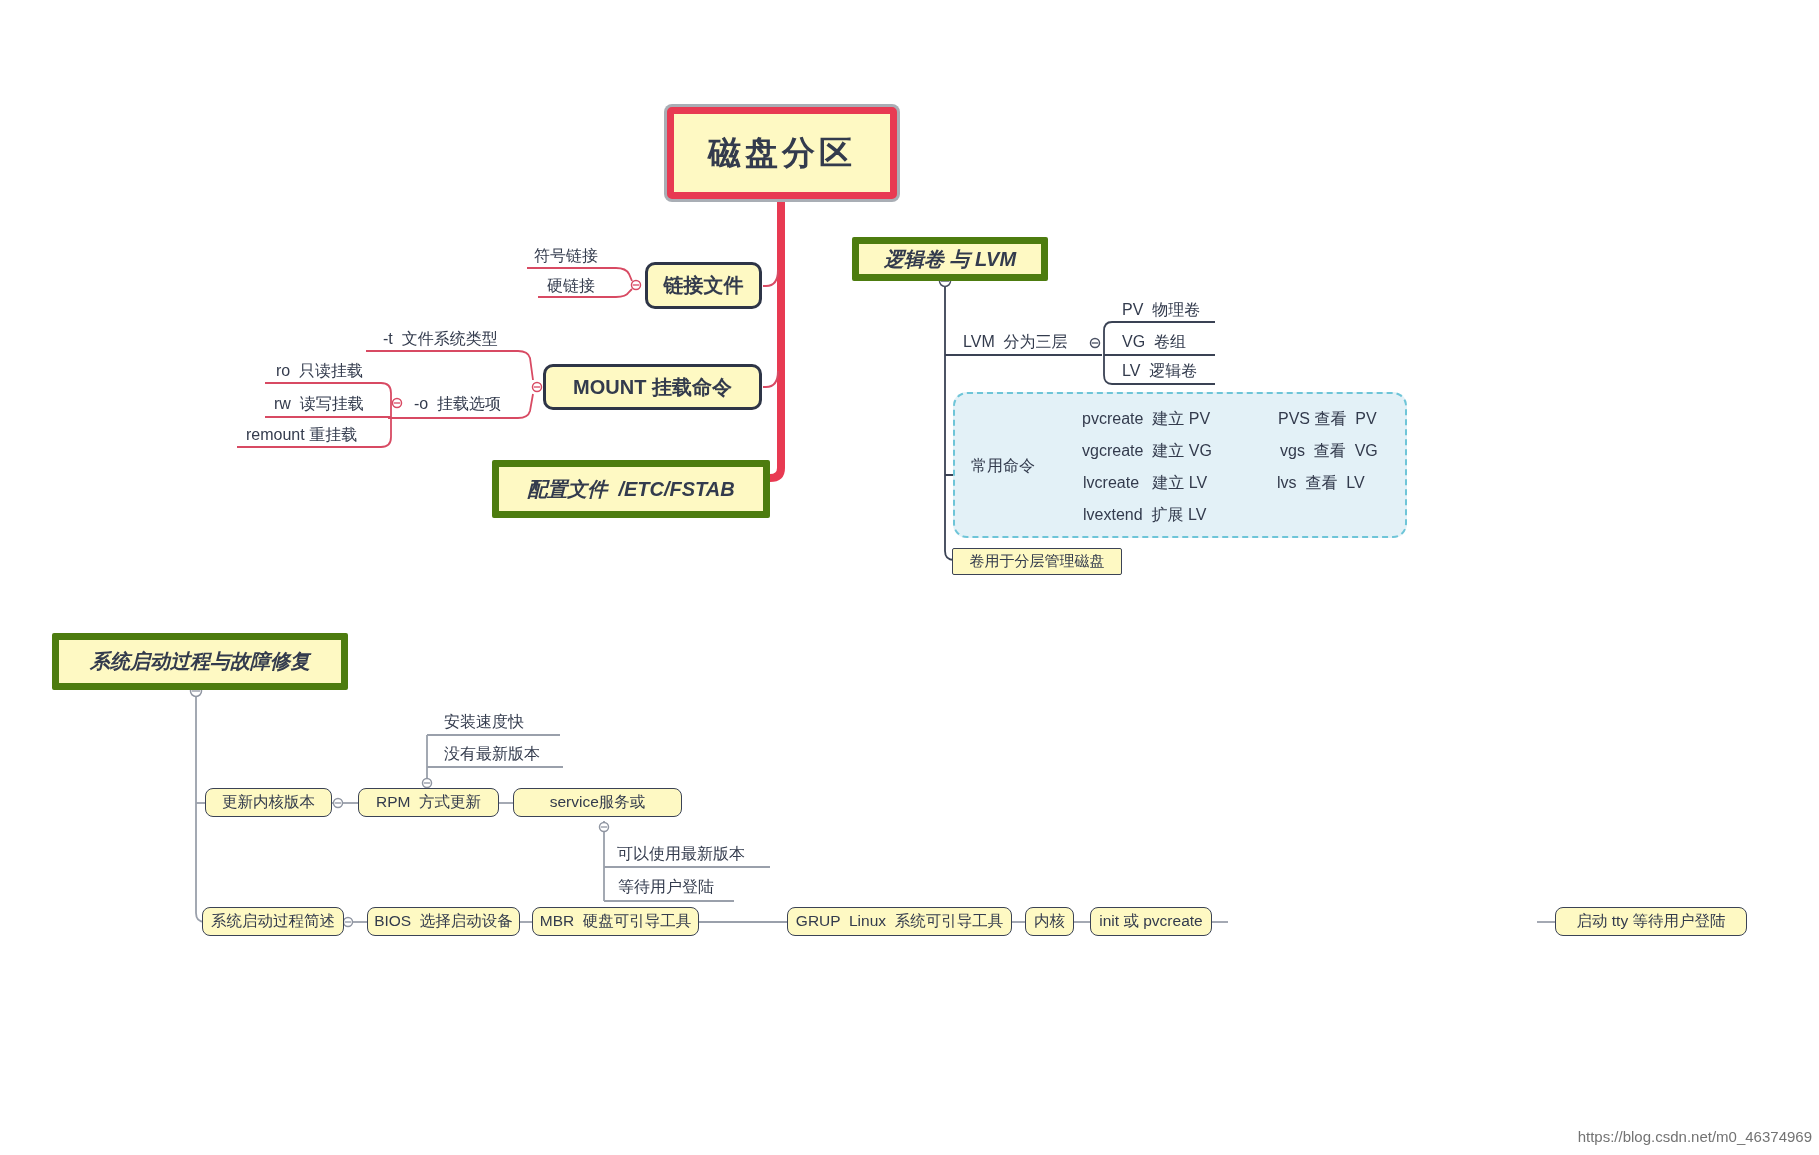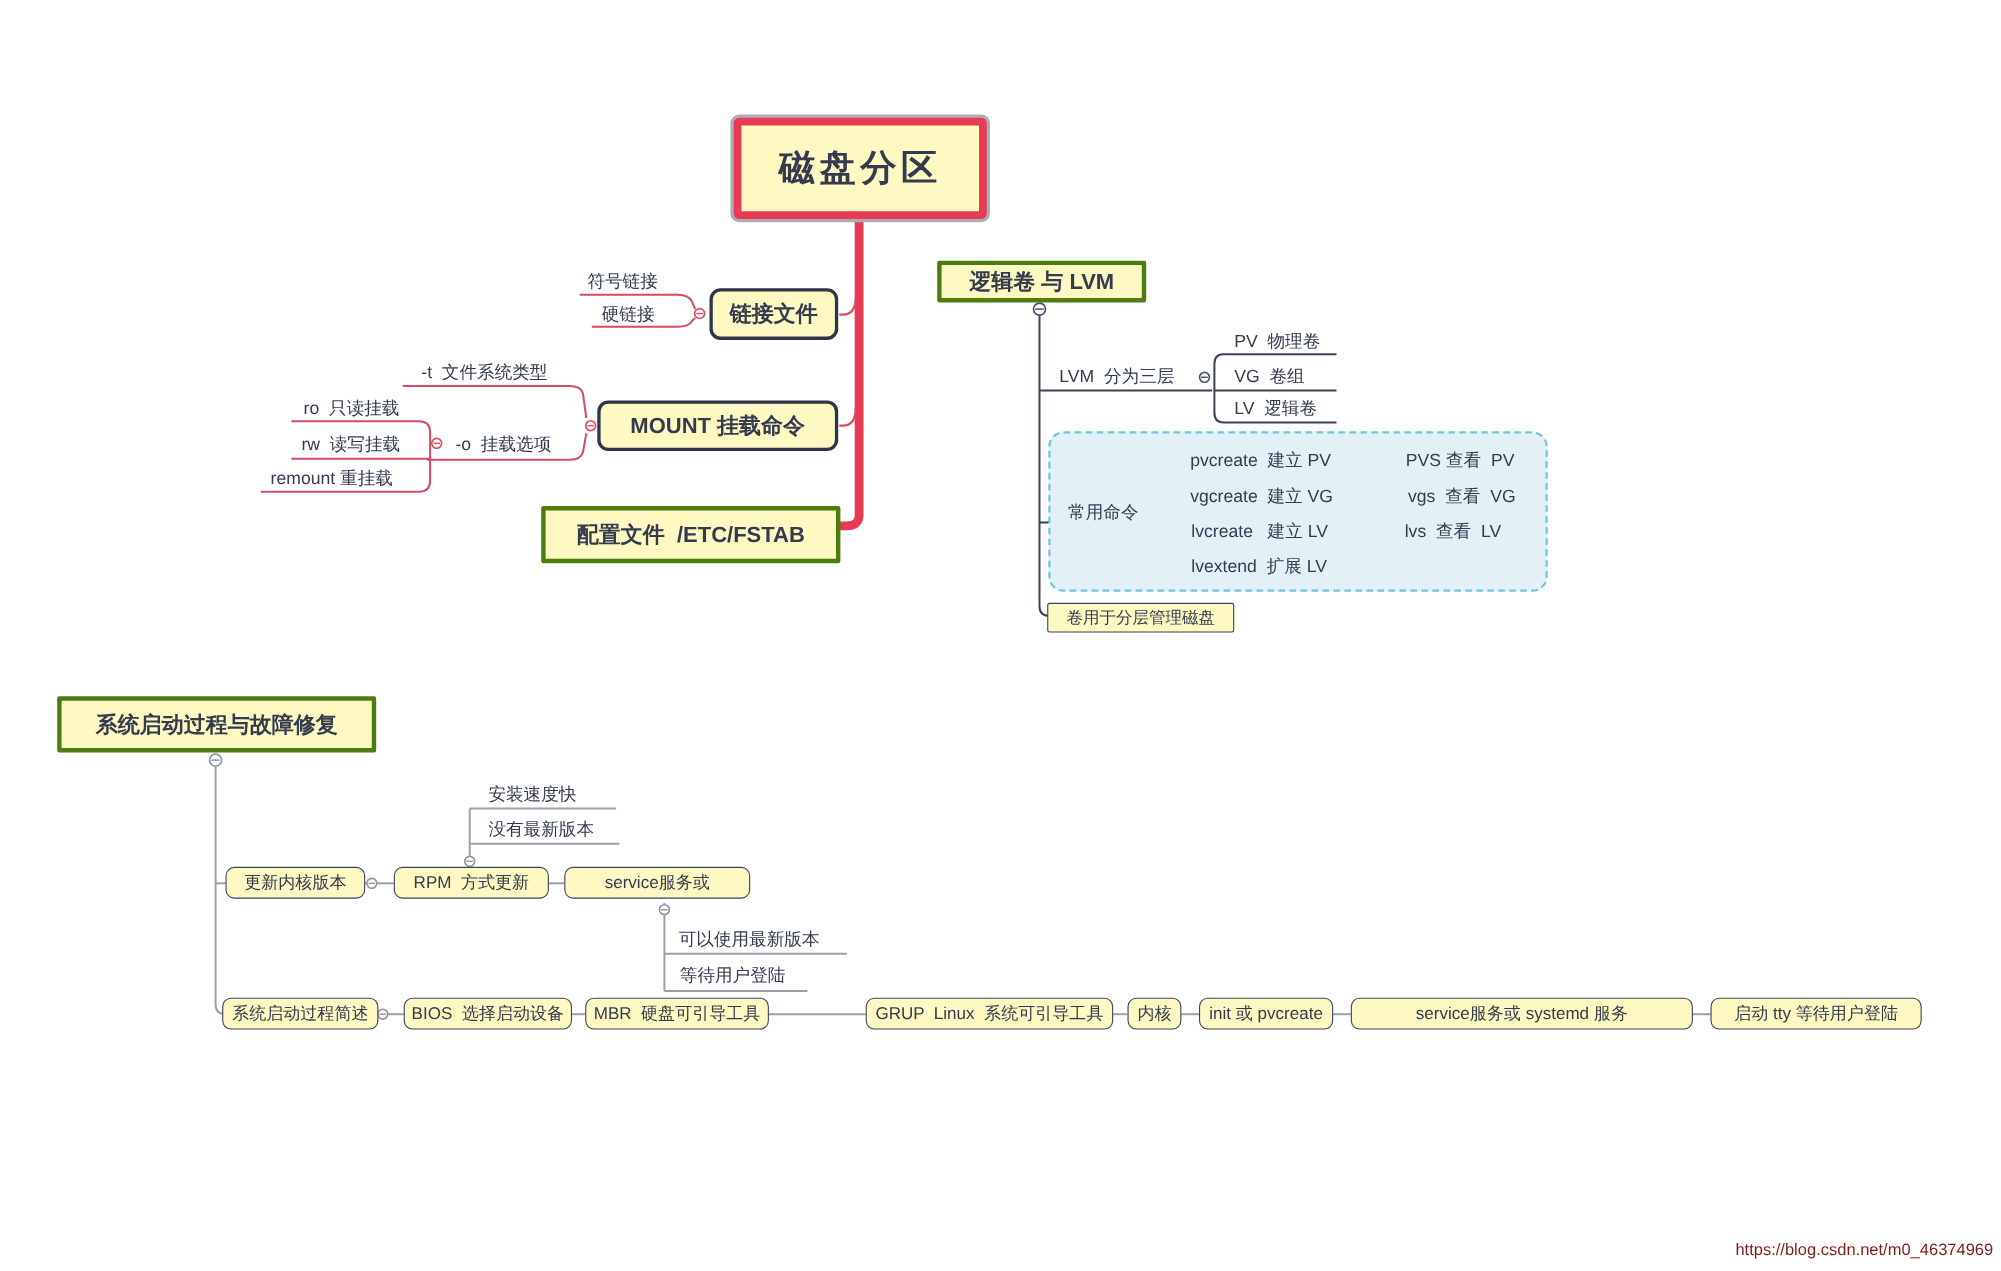--- a/index.html
+++ b/index.html
@@ -3,27 +3,27 @@
 <meta charset="utf-8">
 <style>
   html,body{margin:0;padding:0;background:#fff;}
   .canvas{position:relative;width:1819px;height:1155px;background:#ffffff;overflow:hidden;
           font-family:"Liberation Sans","DejaVu Sans",sans-serif;color:#333b4d;}
   svg.lines{position:absolute;left:0;top:0;width:1819px;height:1155px;}
   .node{position:absolute;display:flex;align-items:center;justify-content:center;
         background:#fef9c3;box-sizing:content-box;white-space:pre;}
   .box-main{border:7px solid #e83a52;box-shadow:0 0 0 3px #a9aeb5;border-radius:5px;
             font-size:33px;font-weight:bold;letter-spacing:4px;color:#333b4d;}
-  .box-l1{border:4px solid #4d7c0f;font-size:20px;font-weight:bold;border-radius:2px;}
+  .box-l1{border:7px solid #4d7c0f;font-size:20px;font-weight:bold;border-radius:2px;font-style:italic;}
   .box-l1r{border:3px solid #2e3547;font-size:20px;font-weight:bold;border-radius:10px;}
   .box-sm{border:1.5px solid #3b4356;border-radius:8px;font-size:15.5px;}
   .box-note{border:1.5px solid #3b4356;border-radius:2px;font-size:15px;}
   .lbl{position:absolute;font-size:16px;white-space:pre;color:#333b4d;}
   .dashed-panel{position:absolute;border:2px dashed #6ec5d8;background:#e3f1f7;border-radius:14px;}
-  .watermark{position:absolute;font-size:15px;color:#7f1d1d;white-space:pre;}
+  .watermark{position:absolute;font-size:15px;color:#737373;white-space:pre;}
 </style>
 </head>
 <body>
 
 <div class="canvas">
 
   <svg class="lines">
 
     <path d="M 781,201 L 781,468 Q 781,478 770,478 L 764,478" fill="none" stroke="#e83a52" stroke-width="8" stroke-linecap="round"></path>
     <path d="M 778,270 Q 778,286 766,286 L 763,286" fill="none" stroke="#d84a63" stroke-width="2"></path>
@@ -161,18 +161,17 @@
   <div class="lbl" style="left:444px;top:744px;">没有最新版本</div>
   <div class="lbl" style="left:617px;top:844px;">可以使用最新版本</div>
   <div class="lbl" style="left:618px;top:877px;">等待用户登陆</div>
 
   <div class="node box-sm" style="left:202px;top:907px;width:140px;height:27px;">系统启动过程简述</div>
   <div class="node box-sm" style="left:367px;top:907px;width:151px;height:27px;">BIOS  选择启动设备</div>
   <div class="node box-sm" style="left:532px;top:907px;width:165px;height:27px;">MBR  硬盘可引导工具</div>
   <div class="node box-sm" style="left:787px;top:907px;width:223px;height:27px;">GRUP  Linux  系统可引导工具</div>
   <div class="node box-sm" style="left:1025px;top:907px;width:47px;height:27px;">内核</div>
   <div class="node box-sm" style="left:1090px;top:907px;width:120px;height:27px;">init 或 pvcreate</div>
-  <div class="node box-sm" style="left:1228px;top:907px;width:309px;height:27px;">service服务或 systemd 服务</div>
   <div class="node box-sm" style="left:1555px;top:907px;width:190px;height:27px;">启动 tty 等待用户登陆</div>
 
   <div class="watermark" style="left:1540px;top:1128px;width:272px;text-align:right;">https://blog.csdn.net/m0_46374969</div>
 
 </div>
 
 </body></html>

